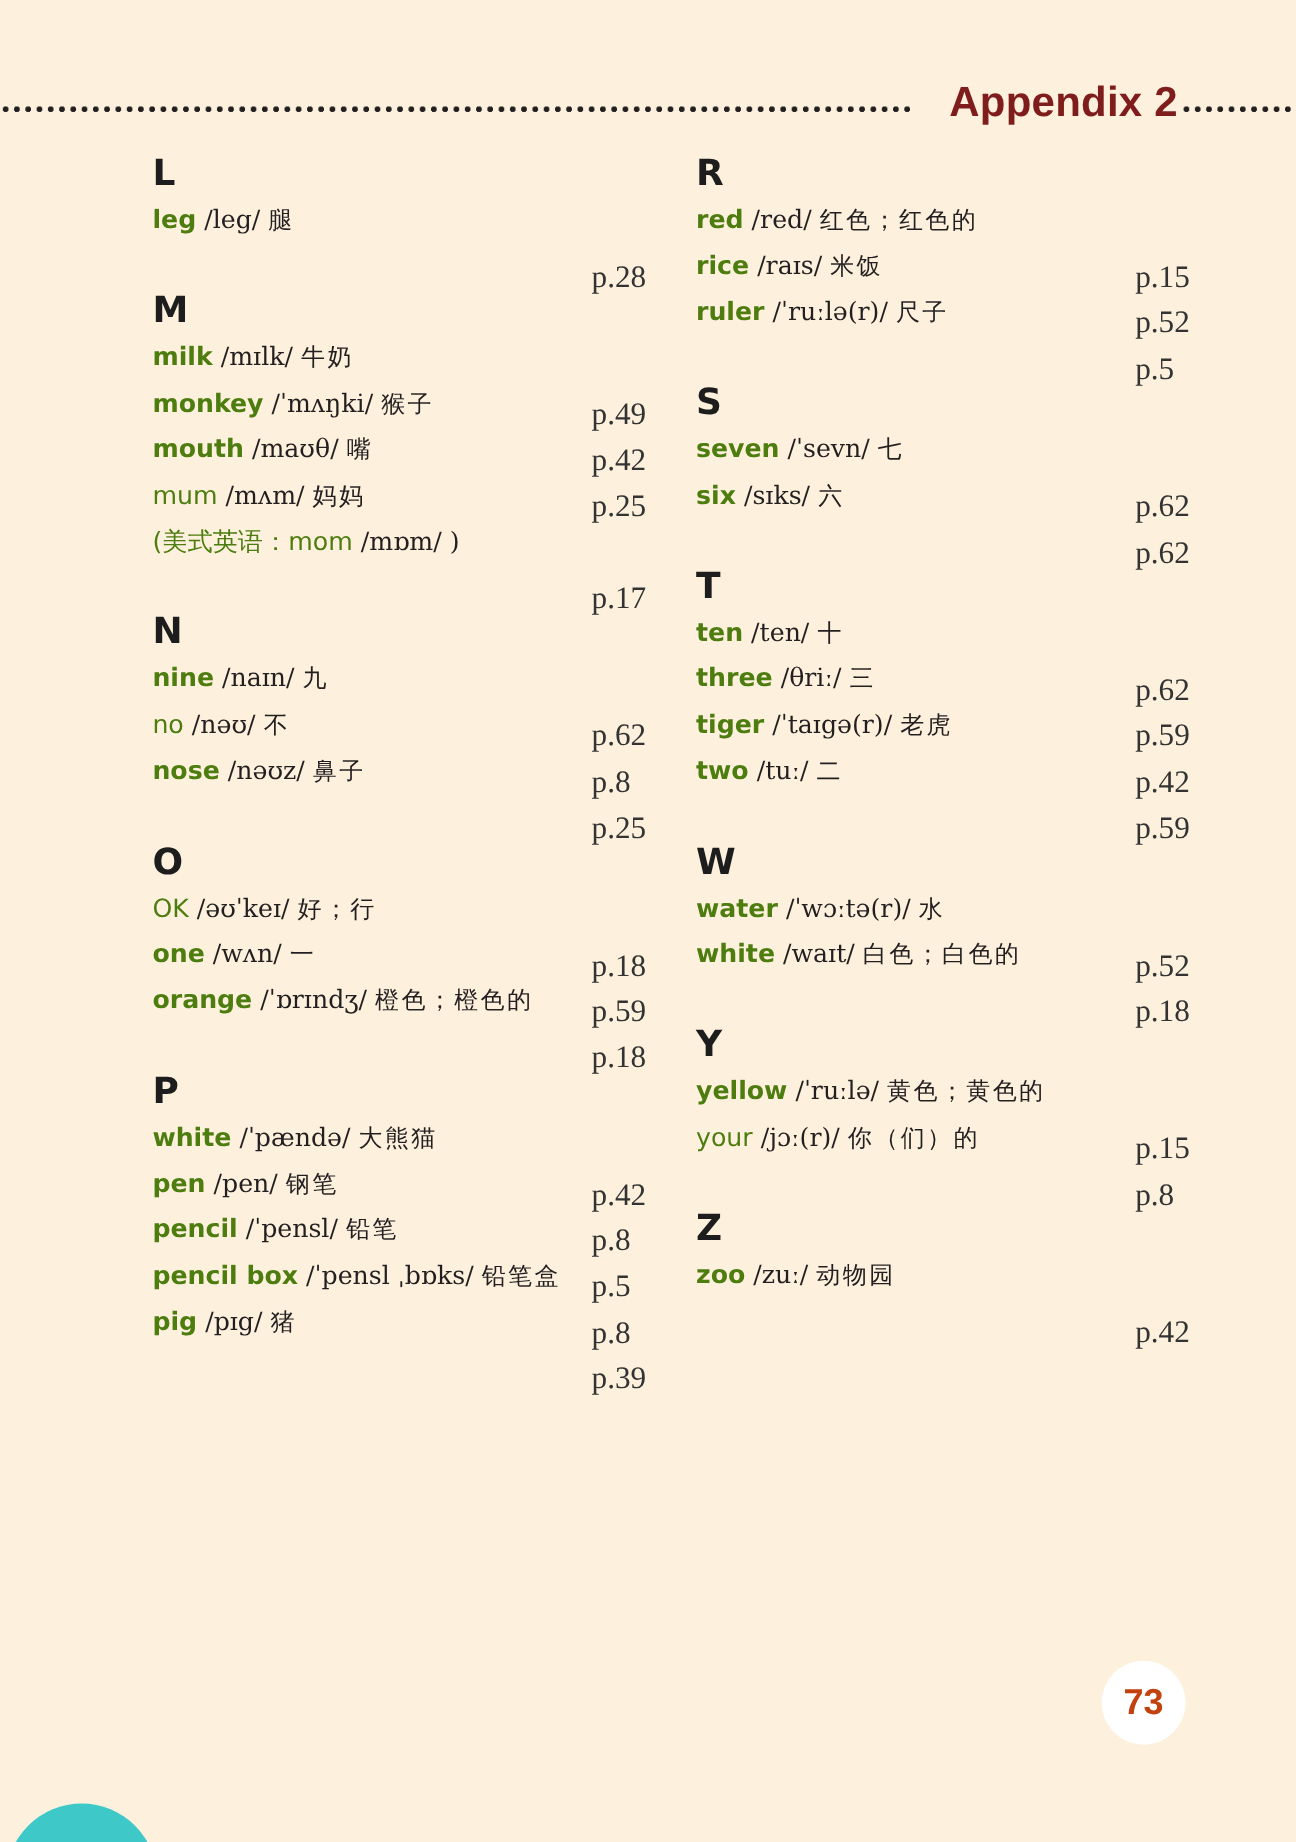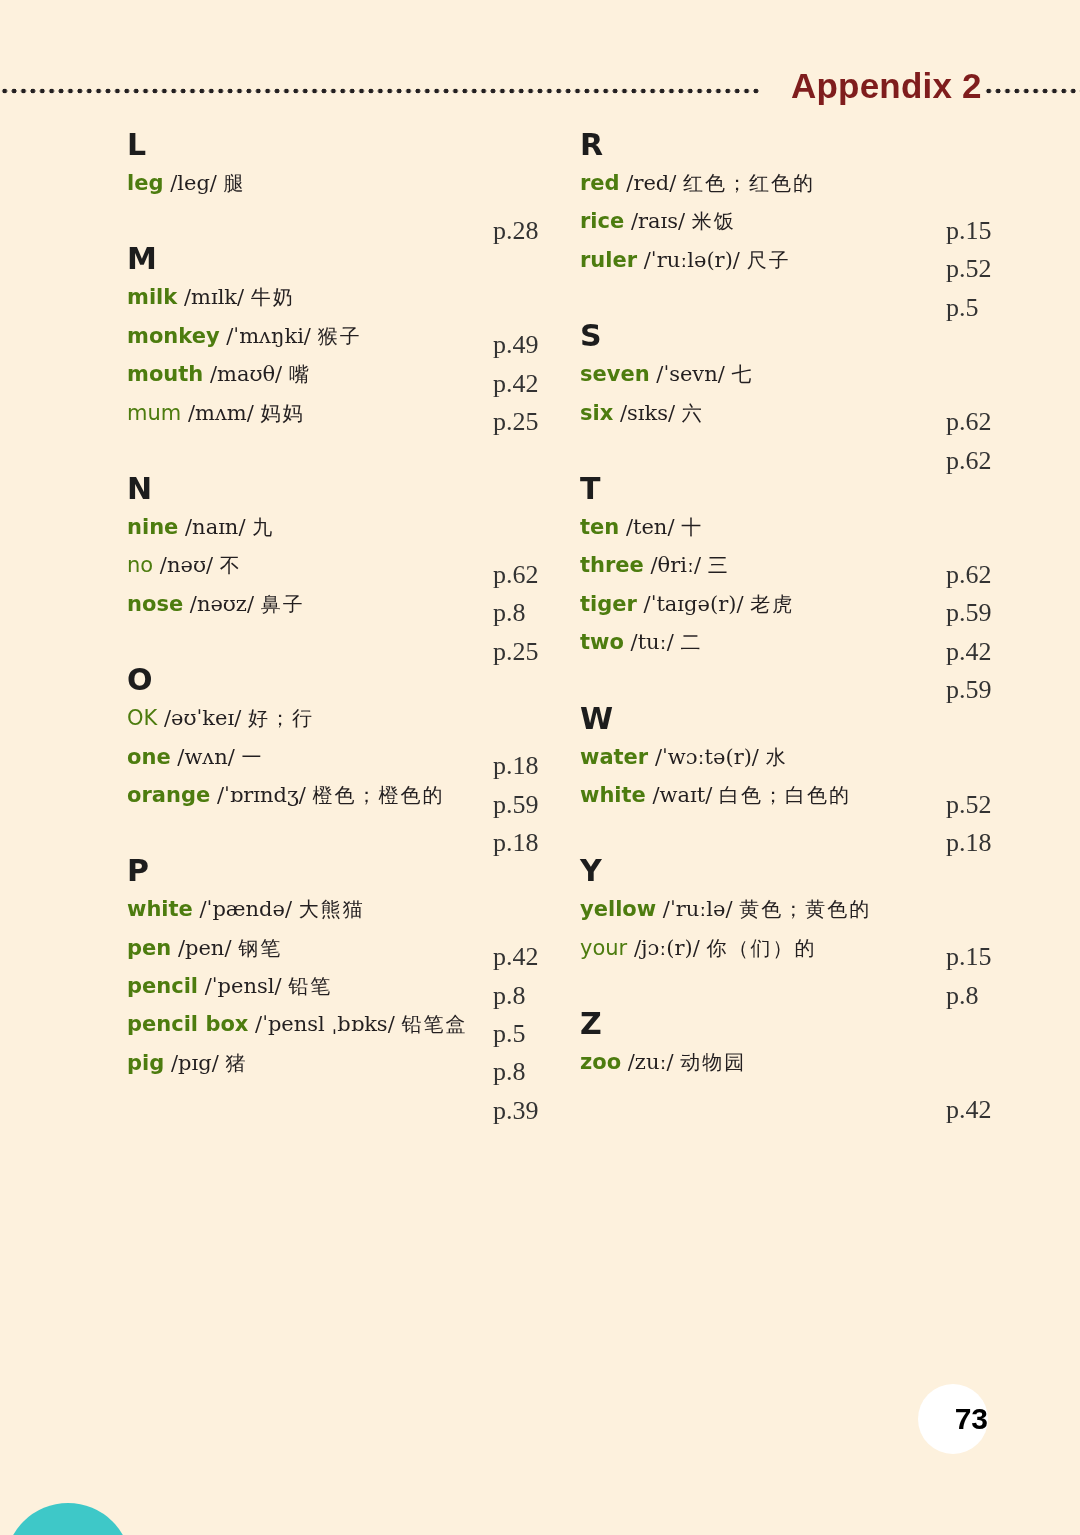--- a/index.html
+++ b/index.html
@@ -45,21 +45,21 @@
   .cn { font-family: "DejaVu Sans", sans-serif; font-size: 20px; letter-spacing: 2px; }
   .page {
     position: absolute; left: 366px; top: 0;
     font-family: "Liberation Serif", serif; font-size: 26px; color: #333; margin-top: 48px;
   }
   .gap { height: 38px; }
   .page-num {
     position: absolute; left: 918px; top: 1384px; width: 70px; height: 70px;
     border-radius: 50%; background: #ffffff;
     font-family: "Liberation Sans", sans-serif; font-weight: bold; font-size: 30px;
-    line-height: 70px; text-align: right; color: #000000;
+    line-height: 70px; text-align: center; color: #c2410c;
   }
   .teal-circle {
     position: absolute; left: 5px; top: 1503px; width: 126px; height: 126px;
     border-radius: 50%; background: #3ec8c8;
   }
 </style>
 </head>
 <body>
 
 <div class="header">
@@ -73,20 +73,21 @@
       <div class="letter">L</div>
       <div class="entry"><span class="word">leg</span> <span class="ipa">/leg/</span> <span class="cn">腿</span><span class="page">p.28</span></div>
     </div>
     <div class="gap"></div>
     <div class="section">
       <div class="letter">M</div>
       <div class="entry"><span class="word">milk</span> <span class="ipa">/mɪlk/</span> <span class="cn">牛奶</span><span class="page">p.49</span></div>
       <div class="entry"><span class="word">monkey</span> <span class="ipa">/ˈmʌŋki/</span> <span class="cn">猴子</span><span class="page">p.42</span></div>
       <div class="entry"><span class="word">mouth</span> <span class="ipa">/maʊθ/</span> <span class="cn">嘴</span><span class="page">p.25</span></div>
       <div class="entry"><span class="word light">mum</span> <span class="ipa">/mʌm/</span> <span class="cn">妈妈</span><span class="page"></span></div>
+      <div class="entry"><span class="word light">(美式英语：mom</span> <span class="ipa">/mɒm/ )</span> <span class="cn"></span><span class="page">p.17</span></div>
     </div>
     <div class="gap"></div>
     <div class="section">
       <div class="letter">N</div>
       <div class="entry"><span class="word">nine</span> <span class="ipa">/naɪn/</span> <span class="cn">九</span><span class="page">p.62</span></div>
       <div class="entry"><span class="word light">no</span> <span class="ipa">/nəʊ/</span> <span class="cn">不</span><span class="page">p.8</span></div>
       <div class="entry"><span class="word">nose</span> <span class="ipa">/nəʊz/</span> <span class="cn">鼻子</span><span class="page">p.25</span></div>
     </div>
     <div class="gap"></div>
     <div class="section">

